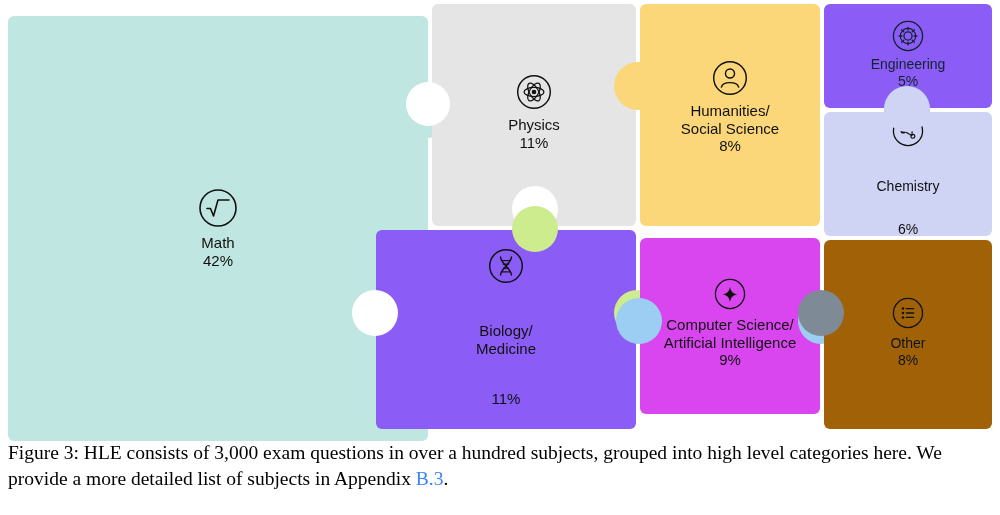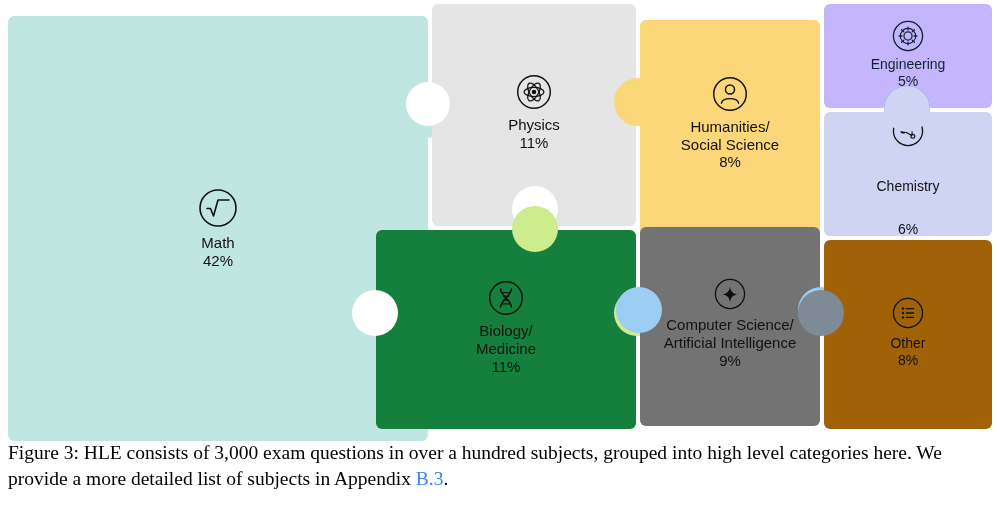--- a/index.html
+++ b/index.html
@@ -111,36 +111,36 @@
           <circle cx="21" cy="21" r="2.6" fill="#111"></circle>
           <ellipse cx="21" cy="21" rx="11" ry="5" fill="none" stroke="#111" stroke-width="1.4"></ellipse>
           <ellipse cx="21" cy="21" rx="11" ry="5" fill="none" stroke="#111" stroke-width="1.4" transform="rotate(60 21 21)"></ellipse>
           <ellipse cx="21" cy="21" rx="11" ry="5" fill="none" stroke="#111" stroke-width="1.4" transform="rotate(120 21 21)"></ellipse>
         </svg>
       </div>
       <div class="lbl">Physics</div>
       <div class="pct">11%</div>
     </div>
 
-    <div class="piece" style="left:632px; top:0px; width:180px; height:222px; background:#fbd77a; border-radius:6px;margin-top:16px;">
+    <div class="piece" style="left:632px; top:0px; width:180px; height:222px; background:#fbd77a; border-radius:6px;">
 
       <div class="knob" style="left:-26px; top:58px; width:48px; height:48px; background:#fbd77a;"></div>
       <div class="icon" style="margin-top:-16px;">
         <svg width="38" height="38" viewBox="0 0 42 42">
           <circle cx="21" cy="21" r="18" fill="none" stroke="#111" stroke-width="1.6"></circle>
           <circle cx="21" cy="16" r="5" fill="none" stroke="#111" stroke-width="1.6"></circle>
           <path d="M11.5 31 C13 24.5 29 24.5 30.5 31" fill="none" stroke="#111" stroke-width="1.6" stroke-linecap="round"></path>
         </svg>
       </div>
       <div class="lbl">Humanities/
 Social Science</div>
       <div class="pct">8%</div>
     </div>
 
-    <div class="piece small" style="left:816px; top:0px; width:168px; height:104px; background:#c4b5fd; border-radius:6px; color:#10242f;">
+    <div class="piece small" style="left:816px; top:0px; width:168px; height:104px; background:#8b5cf6; border-radius:6px; color:#10242f;">
 
       <div class="knob" style="left:60px; top:82px; width:46px; height:46px; background:#4e8fbe;"></div>
       <div class="icon" style="margin-top:-4px; margin-bottom:3px;">
         <svg width="34" height="34" viewBox="0 0 42 42">
           <circle cx="21" cy="21" r="18" fill="none" stroke="#10242f" stroke-width="1.6"></circle>
           <circle cx="21" cy="21" r="5" fill="none" stroke="#10242f" stroke-width="1.6"></circle>
           <g stroke="#10242f" stroke-width="1.6" stroke-linecap="round">
             <path d="M21 10 L21 13.5"></path>
               <path d="M21 28.5 L21 32"></path>
             <path d="M10 21 L13.5 21"></path>
@@ -170,21 +170,21 @@
           </g>
           <circle cx="15" cy="21" r="3.2" fill="#111"></circle>
           <circle cx="27" cy="14.5" r="2.4" fill="none" stroke="#111" stroke-width="1.4"></circle>
           <circle cx="27" cy="27.5" r="2.4" fill="none" stroke="#111" stroke-width="1.4"></circle>
         </svg>
       </div>
       <div class="lbl">Chemistry</div>
       <div class="pct">6%</div>
     </div>
 
-    <div class="piece" style="left:368px; top:226px; width:260px; height:199px; background:#15803d; border-radius:6px;">
+    <div class="piece" style="left:368px; top:226px; width:260px; height:199px; background:#8b5cf6; border-radius:6px;gap:32px;">
 
       <div class="knob" style="left:136px; top:-24px; width:46px; height:46px; background:#ccec8e;"></div>
 
       <div class="knob" style="left:-24px; top:60px; width:46px; height:46px; background:#ffffff;"></div>
 
       <div class="knob" style="left:238px; top:60px; width:46px; height:46px; background:#ccec8e;"></div>
       <div class="icon" style="margin-top:-4px;">
         <svg width="38" height="38" viewBox="0 0 42 42">
           <circle cx="21" cy="21" r="18" fill="none" stroke="#111" stroke-width="1.6"></circle>
           <path d="M15 11 C15 18 27 24 27 31" fill="none" stroke="#111" stroke-width="1.6" stroke-linecap="round"></path>
@@ -195,21 +195,21 @@
             <path d="M17.5 23.5 L24.5 23.5"></path>
               <path d="M16.2 27.5 L25.8 27.5"></path>
           </g>
         </svg>
       </div>
       <div class="lbl">Biology/
 Medicine</div>
       <div class="pct">11%</div>
     </div>
 
-    <div class="piece" style="left:632px; top:223px; width:180px; height:199px; background:#737373; border-radius:6px;">
+    <div class="piece" style="left:632px; top:234px; width:180px; height:176px; background:#d946ef; border-radius:6px;">
 
       <div class="knob" style="left:-24px; top:60px; width:46px; height:46px; background:#9ccdf2;"></div>
 
       <div class="knob" style="left:158px; top:60px; width:46px; height:46px; background:#9ccdf2;"></div>
       <div class="icon" style="margin-top:-6px;">
         <svg width="34" height="34" viewBox="0 0 42 42">
           <circle cx="21" cy="21" r="18" fill="none" stroke="#111" stroke-width="1.6"></circle>
           <path d="M21 12 C22 18 24.5 20.5 30 21.5 C24.5 22.5 22 25 21 31 C20 25 17.5 22.5 12 21.5 C17.5 20.5 20 18 21 12 Z" fill="#111"></path>
         </svg>
       </div>

